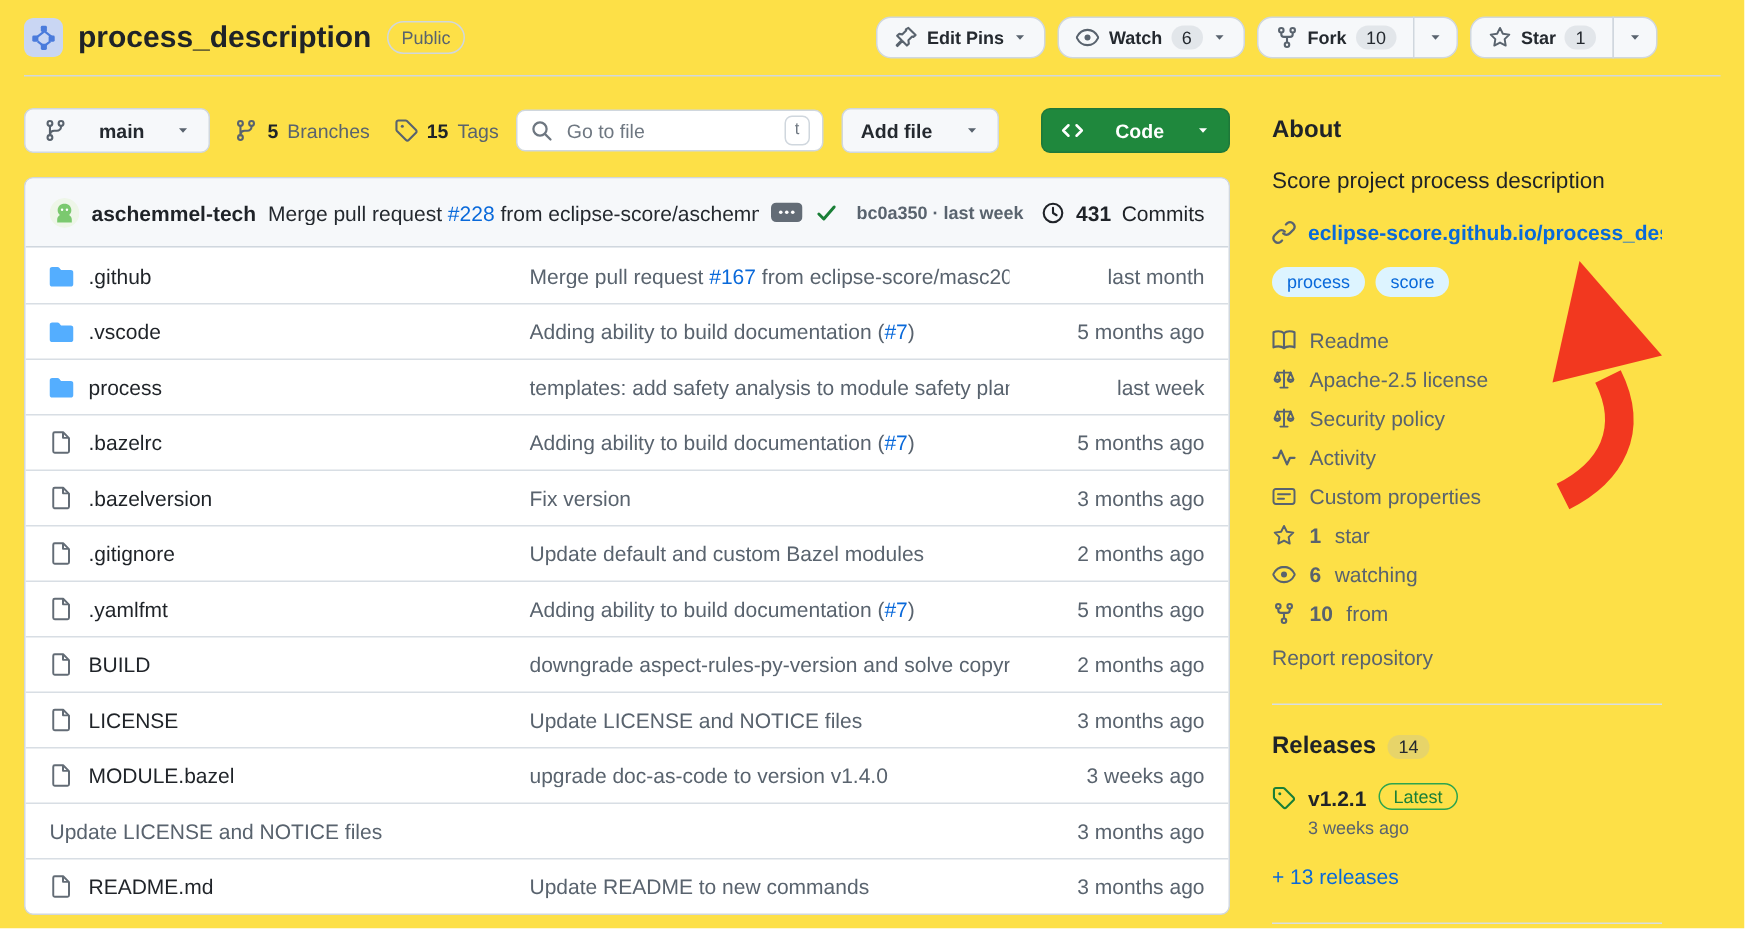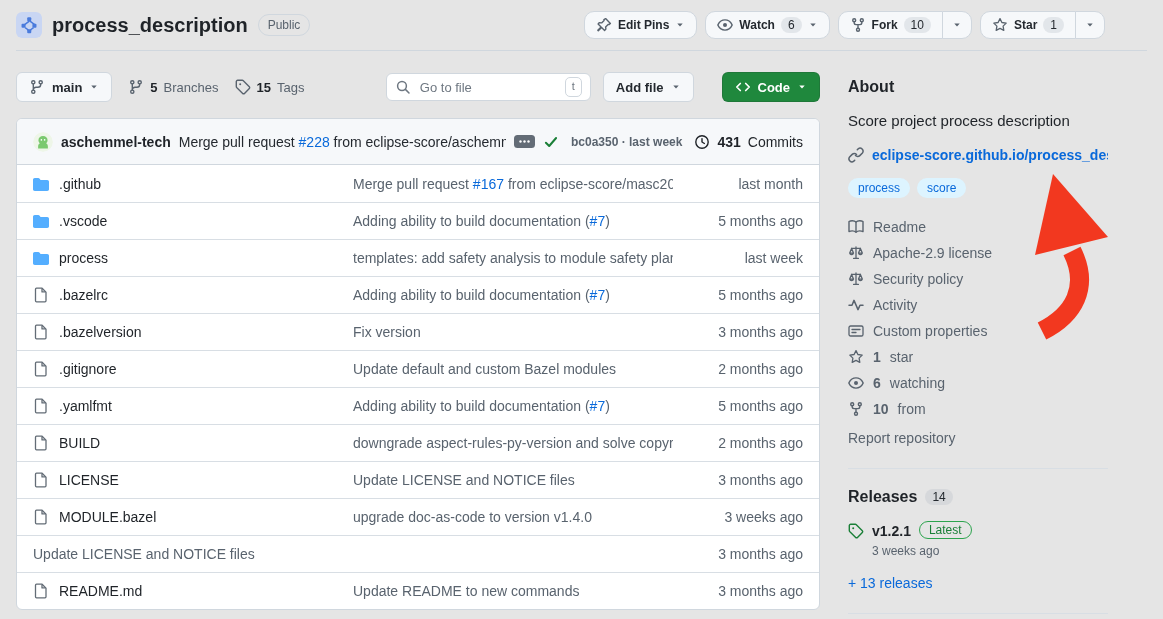--- a/index.html
+++ b/index.html
@@ -1,18 +1,18 @@
 <!DOCTYPE html>
 <html><head>
 <meta charset="utf-8">
 <style>
   * { box-sizing: border-box; }
   html,body { margin:0; padding:0; background:#fff; }
   body { font-family:"Liberation Sans", sans-serif; color:#1f2328; }
-  .page { position:relative; width:1163px; height:619px; background:#e5e5e5; overflow:hidden; }
+  .page { position:relative; width:1163px; height:619px; background:#fde047; overflow:hidden; }
 
   
   .repo-header { display:flex; align-items:center; height:50px; padding:0 58px 0 16px; }
   .repo-avatar { width:26px; height:26px; border-radius:6px; overflow:hidden; flex:none; }
   .repo-avatar svg { display:block; width:26px; height:26px; }
   .repo-title { font-size:20px; font-weight:700; margin:0 0 0 10px; color:#1f2328; white-space:nowrap; }
   .visibility-badge { margin-left:10px; font-size:12px; font-weight:500; color:#59636e;
     border:1px solid #d0d7de; border-radius:999px; padding:2px 9px; line-height:1.35; }
   .header-actions { margin-left:auto; display:flex; gap:8px; align-items:center; }
   .gh-btn { display:inline-flex; align-items:center; gap:6px; height:28px; padding:0 11px;
@@ -30,21 +30,21 @@
   .split .gh-btn:first-child { border-top-right-radius:0; border-bottom-right-radius:0; }
   .header-divider { border-bottom:1px solid #d0d7de; margin:0 16px; }
 
   
   .content { display:flex; align-items:flex-start; padding:21px 0 0 16px; }
   .main-col { width:804px; flex:none; }
   .sidebar  { width:260px; flex:none; margin-left:28px; padding-top:6px; }
 
   
   .toolbar { display:flex; align-items:center; height:30px; }
-  .tb-btn { display:inline-flex; align-items:center; gap:7px; height:30px; padding:0 12px;
+  .tb-btn { display:inline-flex; align-items:center; gap:21px; height:30px; padding:0 12px;
     background:#f6f8fa; border:1px solid #d0d7de; border-radius:6px;
     font-size:13px; font-weight:600; color:#24292f; cursor:pointer; font-family:inherit; white-space:nowrap; }
   .tb-btn .icon { color:#59636e; }
   .meta-link { display:inline-flex; align-items:center; gap:6px; margin-left:16px;
     color:#59636e; font-size:13px; cursor:pointer; white-space:nowrap; }
   .meta-link .num { font-weight:700; color:#1f2328; }
   .goto-file { margin-left:auto; display:flex; align-items:center; gap:7px;
     width:205px; height:28px; padding:0 8px; border:1px solid #d0d7de; border-radius:6px; background:#fff; }
   .goto-file .icon { color:#6e7781; }
   .goto-file input { border:0; outline:0; flex:1; min-width:0; font-size:13px; color:#1f2328;
@@ -504,21 +504,21 @@
               </span>
               <span>Readme</span>
             </li>
             <li class="about-item">
               <span class="icon">
                 <svg viewBox="0 0 16 16" fill="none" stroke="currentColor" stroke-width="1.3" stroke-linecap="round" stroke-linejoin="round">
                   <path d="M8 2v11.4M5.6 13.4h4.8M3.6 3.4h8.8"></path>
                   <path d="M3.6 3.4 1.7 8.1M3.6 3.4l1.9 4.7M1.7 8.1a1.95 1.95 0 0 0 3.8 0zM12.4 3.4l-1.9 4.7M12.4 3.4l1.9 4.7M10.5 8.1a1.95 1.95 0 0 0 3.8 0z"></path>
                 </svg>
               </span>
-              <span>Apache-2.9 license</span>
+              <span>Apache-2.5 license</span>
             </li>
             <li class="about-item">
               <span class="icon">
                 <svg viewBox="0 0 16 16" fill="none" stroke="currentColor" stroke-width="1.3" stroke-linecap="round" stroke-linejoin="round">
                   <path d="M8 2v11.4M5.6 13.4h4.8M3.6 3.4h8.8"></path>
                   <path d="M3.6 3.4 1.7 8.1M3.6 3.4l1.9 4.7M1.7 8.1a1.95 1.95 0 0 0 3.8 0zM12.4 3.4l-1.9 4.7M12.4 3.4l1.9 4.7M10.5 8.1a1.95 1.95 0 0 0 3.8 0z"></path>
                 </svg>
               </span>
               <span>Security policy</span>
             </li>

